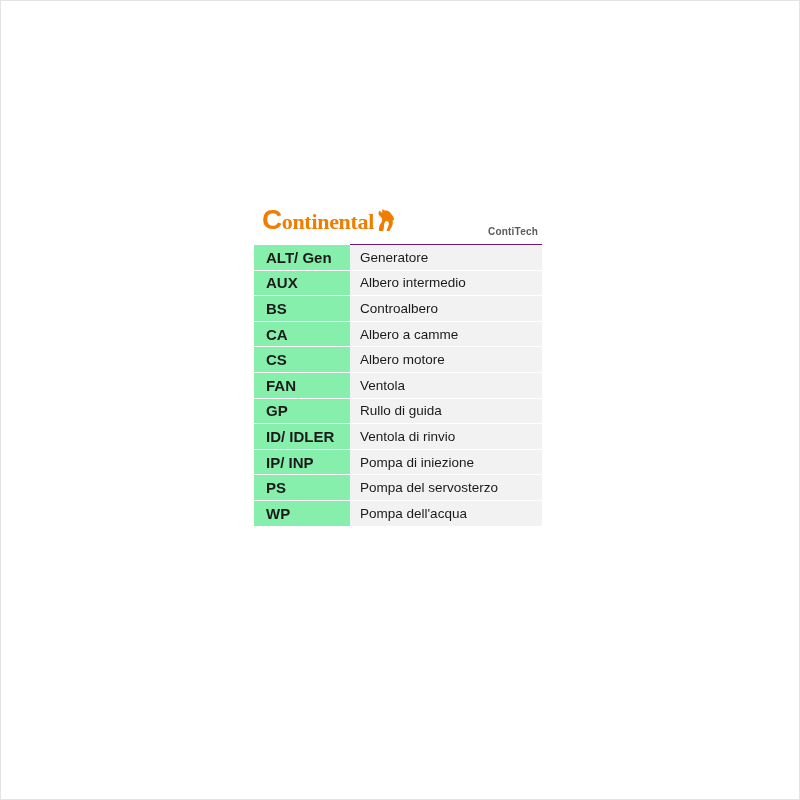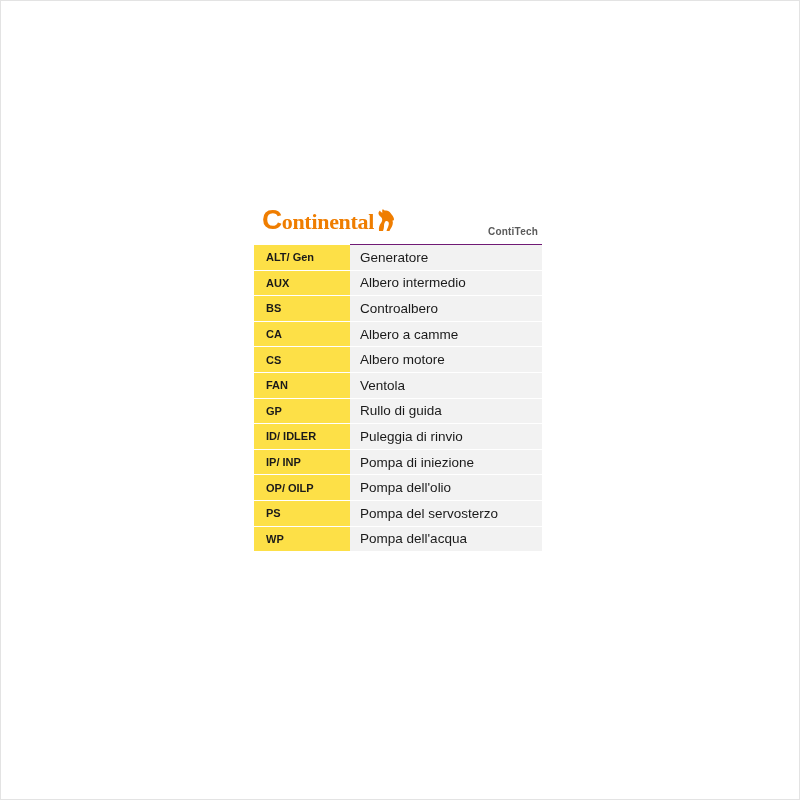--- a/index.html
+++ b/index.html
@@ -77,23 +77,23 @@
   table.legend-table {
     border-collapse: collapse;
     width: 288px;
     table-layout: fixed;
   }
   table.legend-table tr {
     height: 25.6px;
   }
   td.code-cell {
     width: 84px;
-    background: #fde047;
+    background: #86efac;
     color: #1a1a1a;
-    font-size: 11px;
+    font-size: 15px;
     font-weight: bold;
     padding: 0 0 0 12px;
     border-top: 1px solid #ffffff;
     border-bottom: 1px solid #ffffff;
     white-space: nowrap;
     vertical-align: middle;
   }
   td.desc-cell {
     background: #f2f2f2;
     color: #1a1a1a;
@@ -150,29 +150,25 @@
       <tr>
         <td class="code-cell">FAN</td>
         <td class="desc-cell">Ventola</td>
       </tr>
       <tr>
         <td class="code-cell">GP</td>
         <td class="desc-cell">Rullo di guida</td>
       </tr>
       <tr>
         <td class="code-cell">ID/ IDLER</td>
-        <td class="desc-cell">Puleggia di rinvio</td>
+        <td class="desc-cell">Ventola di rinvio</td>
       </tr>
       <tr>
         <td class="code-cell">IP/ INP</td>
         <td class="desc-cell">Pompa di iniezione</td>
-      </tr>
-      <tr>
-        <td class="code-cell">OP/ OILP</td>
-        <td class="desc-cell">Pompa dell'olio</td>
       </tr>
       <tr>
         <td class="code-cell">PS</td>
         <td class="desc-cell">Pompa del servosterzo</td>
       </tr>
       <tr>
         <td class="code-cell">WP</td>
         <td class="desc-cell">Pompa dell'acqua</td>
       </tr>
     </tbody>

